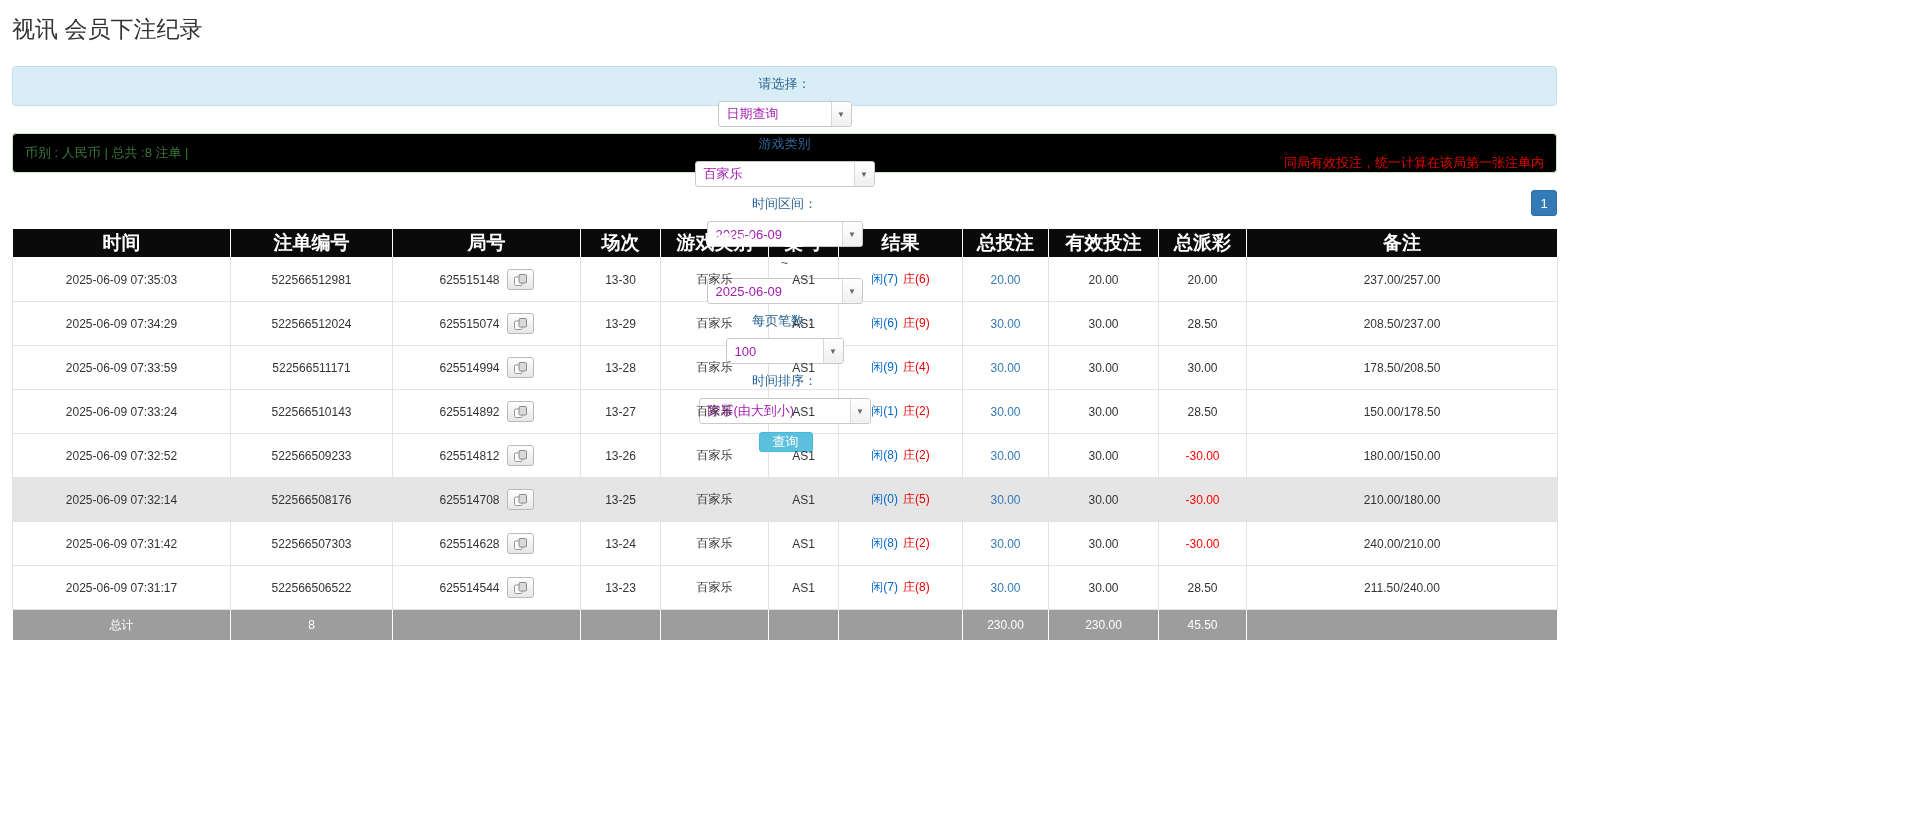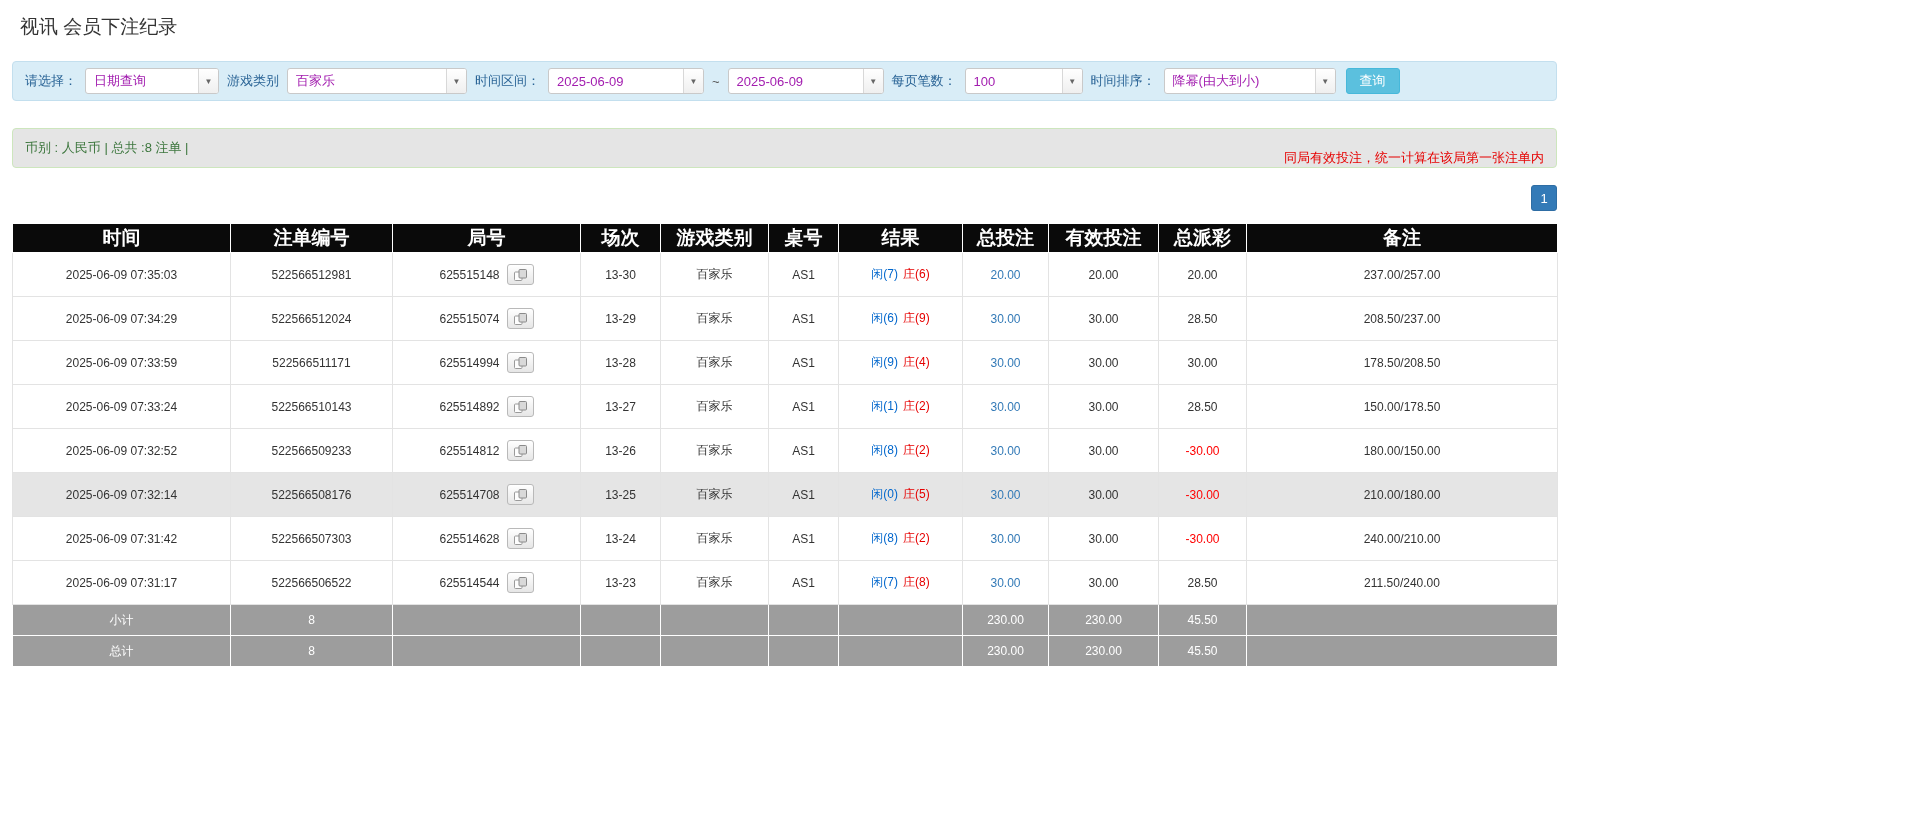--- a/index.html
+++ b/index.html
@@ -3,28 +3,29 @@
 <meta charset="utf-8">
 <style>
   * { box-sizing: border-box; }
   html, body { margin: 0; padding: 0; }
   body {
     width: 1919px; height: 827px; overflow: hidden;
     background: #fff; color: #333;
     font-family: "Liberation Sans", "DejaVu Sans", sans-serif;
   }
   .page { padding: 12px 12px 0; }
-  .page-title { font-size: 19px; font-weight: 400; color: #333; margin: 2px 8px 21px; }
+  .page-title { font-size: 23px; font-weight: 400; color: #333; margin: 2px 0 21px; }
   .content-width { width: 1545px; }
 
   
   .filter-bar {
     background: #d9edf7; border: 1px solid #c3dfee; border-radius: 4px;
     height: 40px; padding: 8px 12px; display: flex; align-items: center; gap: 8px;
     font-size: 13px;
+    flex-direction: column;
   }
   .filter-label { color: #2a6496; white-space: nowrap; }
   .combo {
     height: 26px; background: #fff; border: 1px solid #c9c9c9; border-radius: 3px;
     display: flex; align-items: stretch; overflow: hidden; flex: none; cursor: pointer;
   }
   .combo-text { display: flex; align-items: center; padding: 0 8px; flex: 1; color: #a21caf; white-space: nowrap; font-size: 13px; }
   .combo-arrow {
     width: 20px; flex: none; display: flex; align-items: center; justify-content: center;
     border-left: 1px solid #d8d8d8; background: linear-gradient(#ffffff, #efefef);
@@ -32,21 +33,21 @@
   }
   .tilde { color: #555; }
   .search-btn {
     height: 26px; padding: 0 13px; margin-left: 2px;
     background: #5bc0de; border: 1px solid #46b8da; border-radius: 3px;
     color: #fff; font-size: 13px; cursor: pointer; font-family: inherit;
   }
 
   
   .info-bar {
-    margin-top: 27px; background: #e5e5e5; border: 1px solid #cde6bd; border-radius: 4px;
+    margin-top: 27px; background: #000000; border: 1px solid #cde6bd; border-radius: 4px;
     height: 40px; padding: 0 12px; display: flex; align-items: center; justify-content: space-between;
     font-size: 13px;
   }
   .info-left { color: #3c763d; }
   .info-right { color: #e60000; margin-top: 20px; }
 
   
   .pagination { display: flex; justify-content: flex-end; }
   .pagination-top { margin: 17px 0 12px; }
   .page-btn {
@@ -308,41 +309,28 @@
           <td>AS1</td>
           <td><span class="player">闲(7)</span><span class="banker">庄(8)</span></td>
           <td><a class="bet-link">30.00</a></td>
           <td>30.00</td>
           <td><span>28.50</span></td>
           <td>211.50/240.00</td>
         </tr>
       </tbody>
     <tfoot>
       <tr>
-        <td>小计</td>
+        <td>总计</td>
         <td>8</td>
         <td></td>
         <td></td>
         <td></td>
         <td></td>
         <td></td>
         <td>230.00</td>
         <td>230.00</td>
         <td>45.50</td>
         <td></td>
       </tr>
-      <tr>
-        <td>总计</td>
-        <td>8</td>
-        <td></td>
-        <td></td>
-        <td></td>
-        <td></td>
-        <td></td>
-        <td>230.00</td>
-        <td>230.00</td>
-        <td>45.50</td>
-        <td></td>
-      </tr>
     </tfoot>
   </table>
 
 </div>
 
 </body></html>

